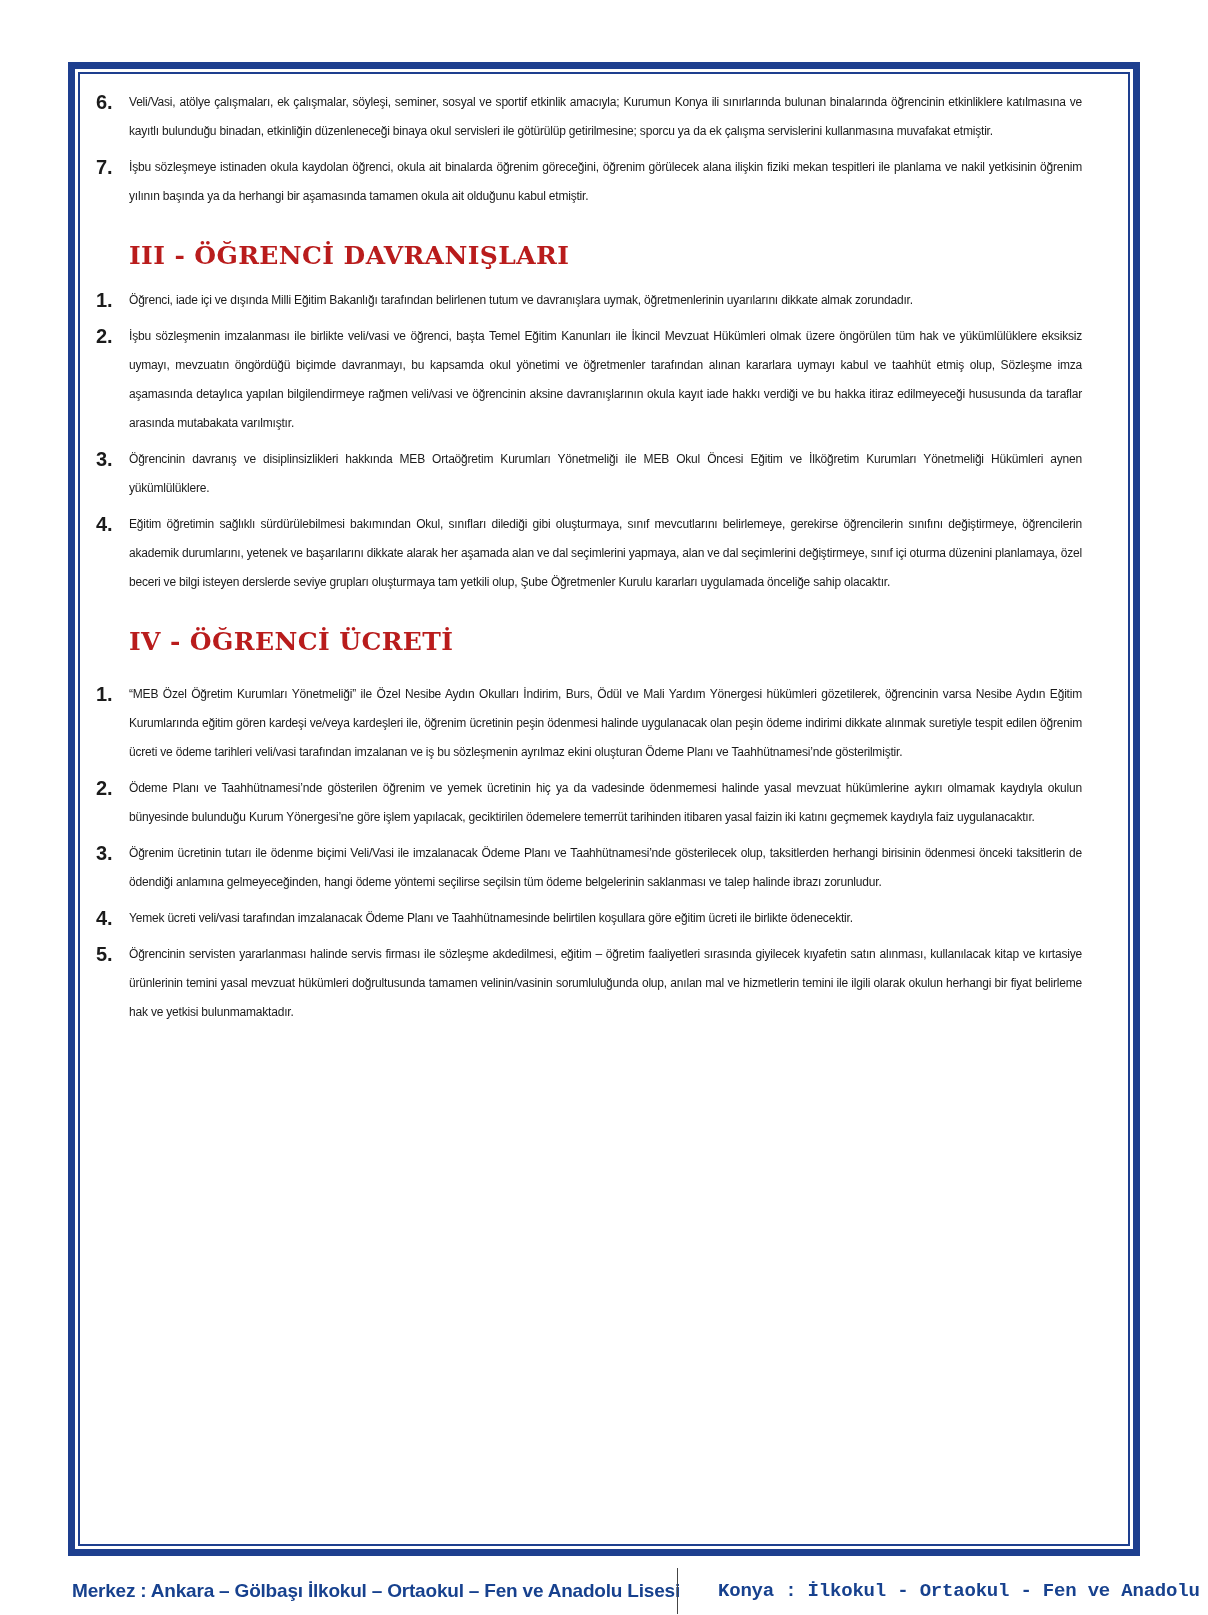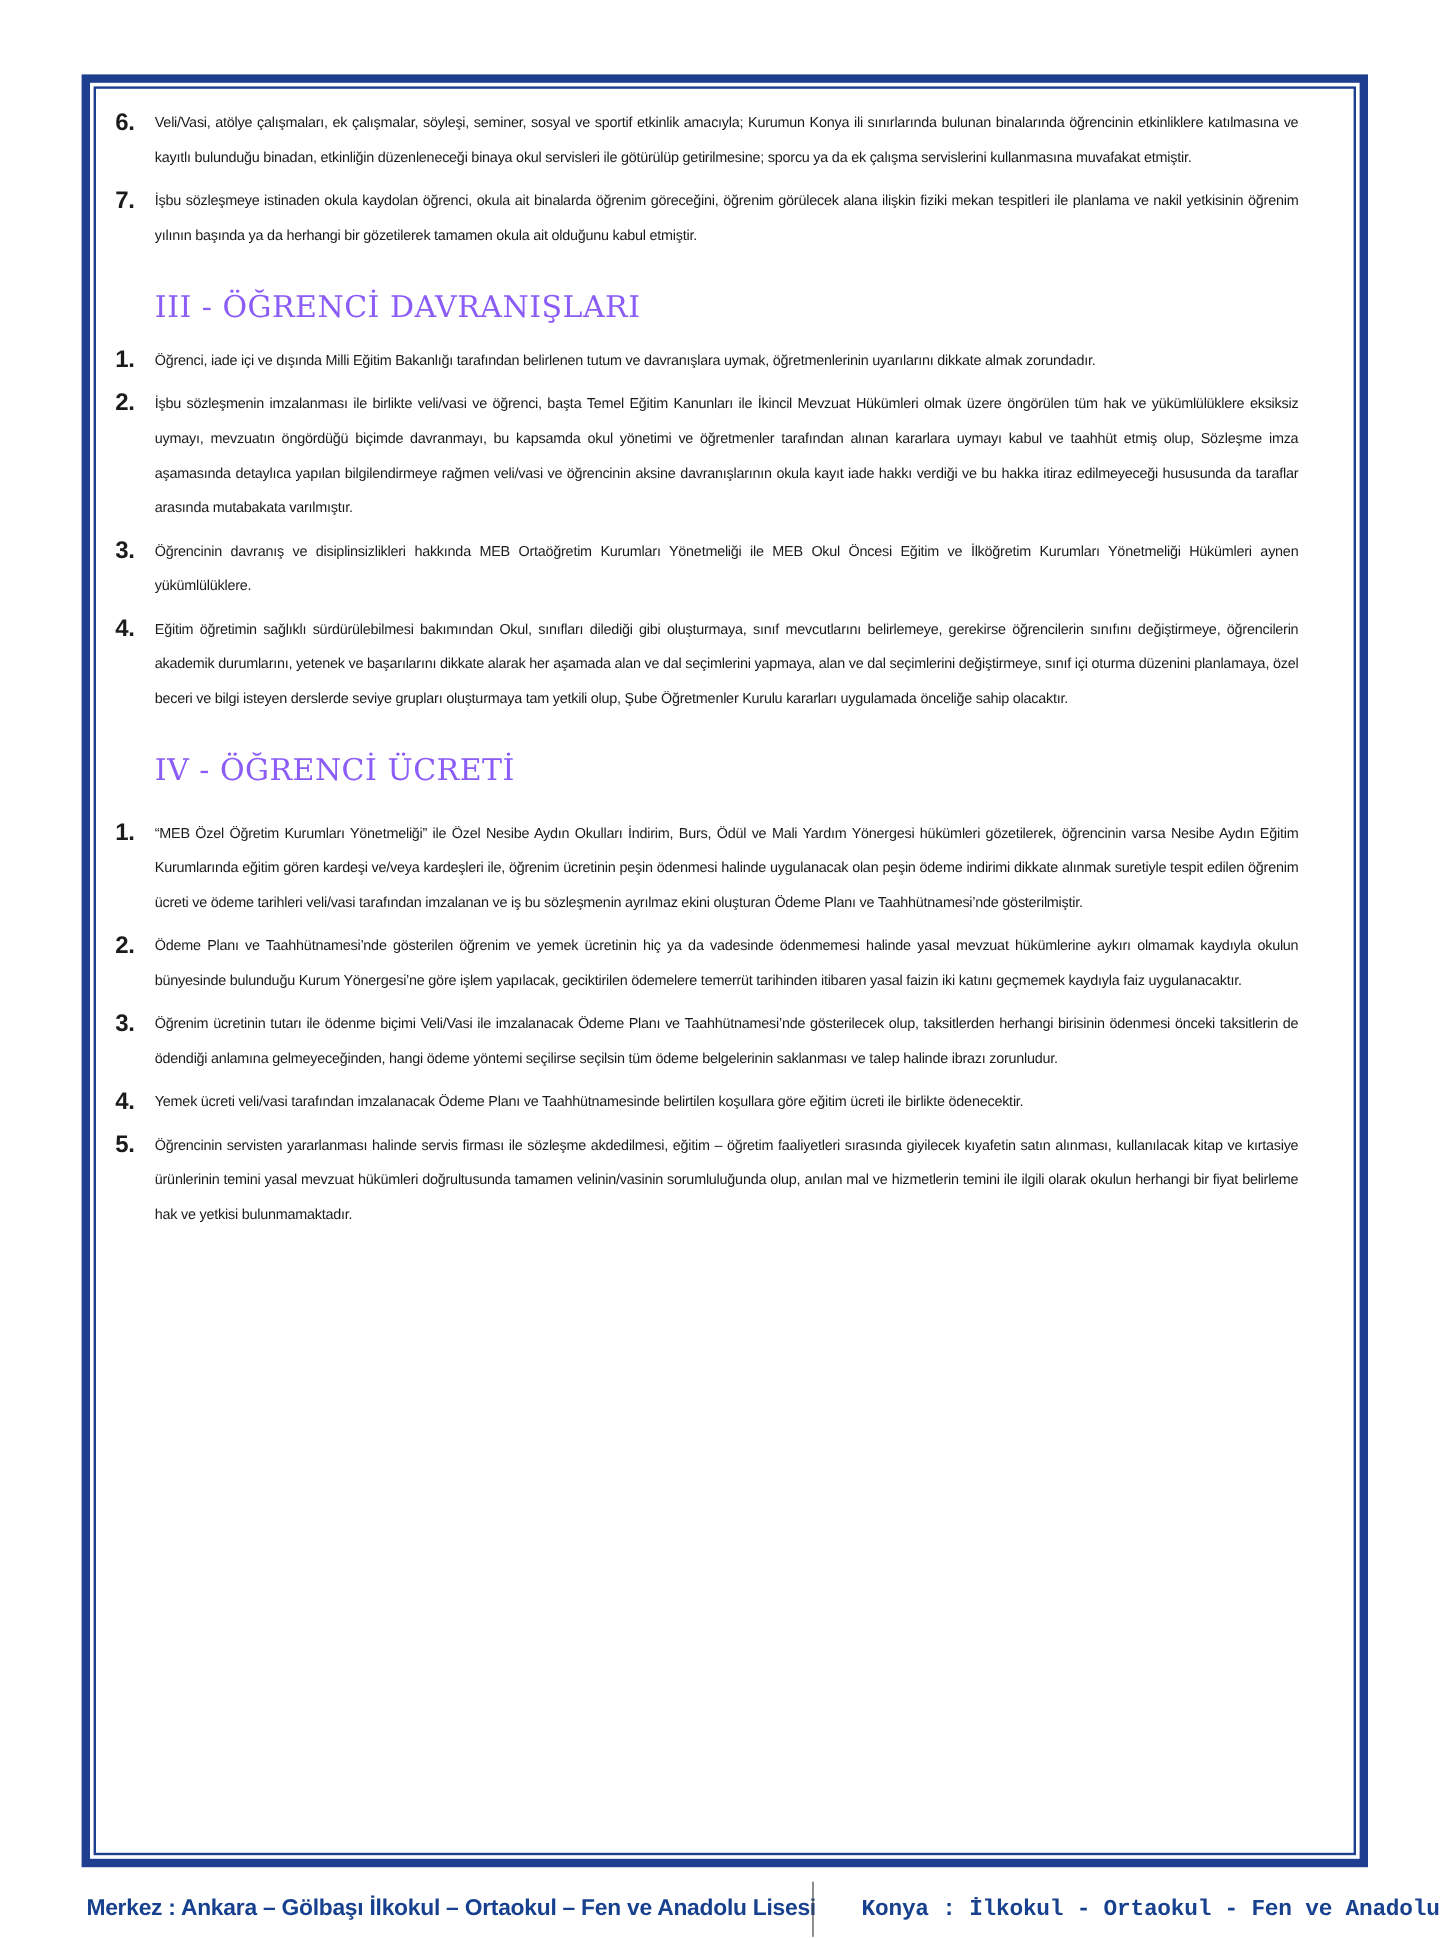--- a/index.html
+++ b/index.html
@@ -46,23 +46,23 @@
   .item .txt {
     flex: 1;
     margin: 0;
     font-size: 12px;
     line-height: 29px;
     text-align: justify;
     letter-spacing: -0.2px;
   }
   .section-heading {
     font-family: "DejaVu Serif", "Liberation Serif", serif;
-    font-weight: normal;
+    font-weight: bold;
     font-size: 25px;
-    color: #8b5cf6;
+    color: #b91c1c;
     letter-spacing: 0.4px;
     margin: 30px 0 16px 33px;
   }
   .section-heading.spaced-after {
     margin-bottom: 24px;
   }
   .footer {
     position: absolute;
     left: 0;
     top: 1568px;
@@ -94,21 +94,21 @@
 
 <div class="frame-outer">
   <div class="frame-inner">
 
     <div class="item">
       <span class="num">6.</span>
       <p class="txt">Veli/Vasi, atölye çalışmaları, ek çalışmalar, söyleşi, seminer, sosyal ve sportif etkinlik amacıyla; Kurumun Konya ili sınırlarında bulunan binalarında öğrencinin etkinliklere katılmasına ve kayıtlı bulunduğu binadan, etkinliğin düzenleneceği binaya okul servisleri ile götürülüp getirilmesine; sporcu ya da ek çalışma servislerini kullanmasına muvafakat etmiştir.</p>
     </div>
     <div class="item">
       <span class="num">7.</span>
-      <p class="txt">İşbu sözleşmeye istinaden okula kaydolan öğrenci, okula ait binalarda öğrenim göreceğini, öğrenim görülecek alana ilişkin fiziki mekan tespitleri ile planlama ve nakil yetkisinin öğrenim yılının başında ya da herhangi bir gözetilerek tamamen okula ait olduğunu kabul etmiştir.</p>
+      <p class="txt">İşbu sözleşmeye istinaden okula kaydolan öğrenci, okula ait binalarda öğrenim göreceğini, öğrenim görülecek alana ilişkin fiziki mekan tespitleri ile planlama ve nakil yetkisinin öğrenim yılının başında ya da herhangi bir aşamasında tamamen okula ait olduğunu kabul etmiştir.</p>
     </div>
 
     <h2 class="section-heading">III - ÖĞRENCİ DAVRANIŞLARI</h2>
 
     <div class="item">
       <span class="num">1.</span>
       <p class="txt">Öğrenci, iade içi ve dışında Milli Eğitim Bakanlığı tarafından belirlenen tutum ve davranışlara uymak, öğretmenlerinin uyarılarını dikkate almak zorundadır.</p>
     </div>
     <div class="item">
       <span class="num">2.</span>

